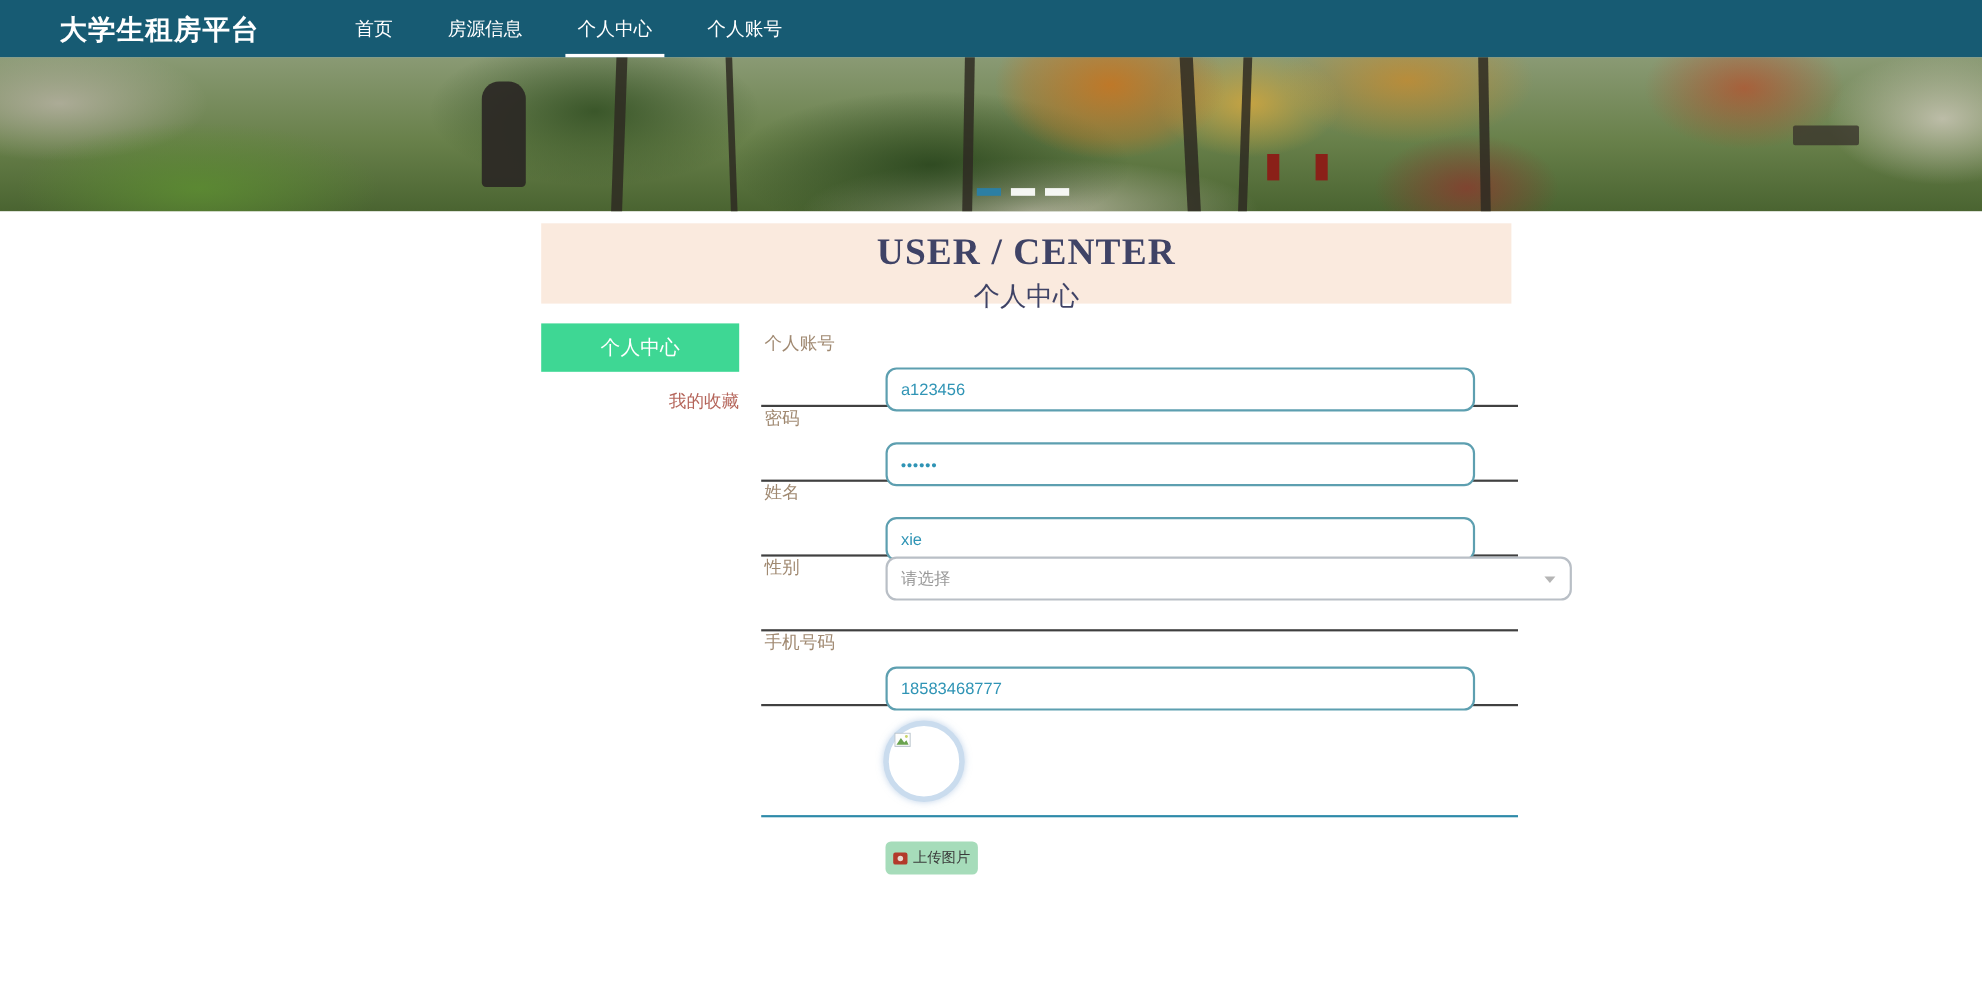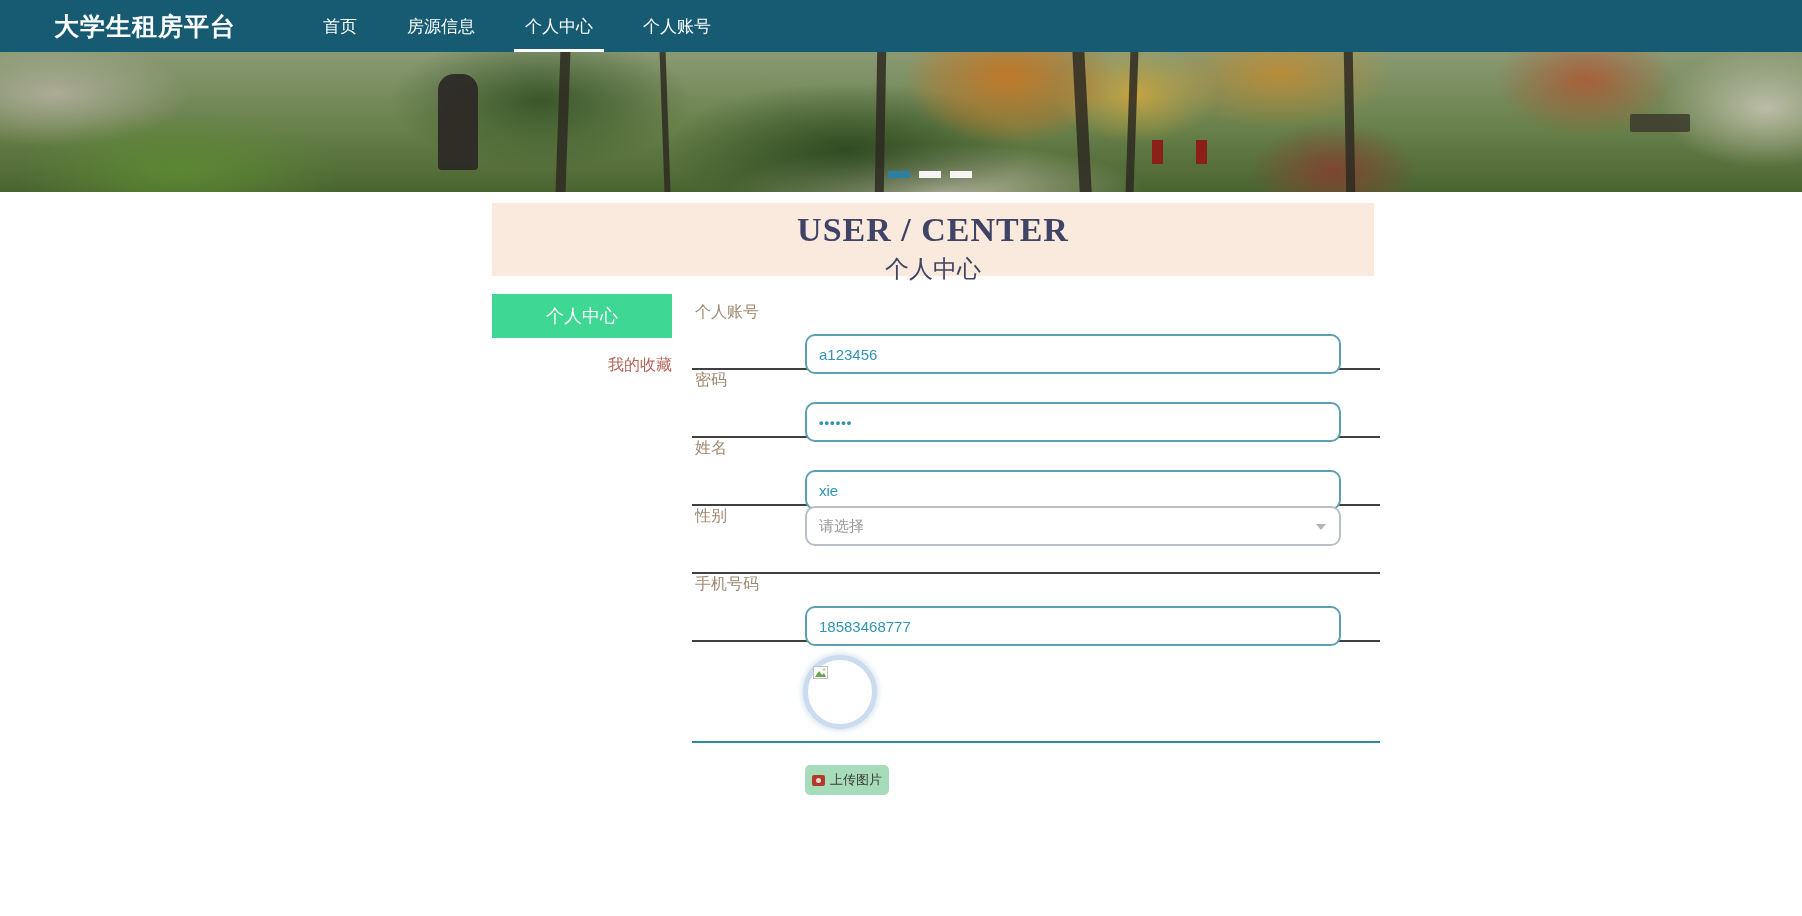--- a/index.html
+++ b/index.html
@@ -61,21 +61,21 @@
   
   .form { position:absolute; left:692px; top:302px; width:688px; }
   .form-row { height:68px; border-bottom:2px solid #404040;
     display:flex; align-items:flex-start; }
   .form-label { width:113px; padding-left:3px; color:#a08971; font-size:16px;
     flex:none; }
   .form-input { width:536px; height:40px; border:2px solid #5d9fb0;
     border-radius:10px; padding:0 12px; font-size:15px; color:#2f94b5;
     font-family:inherit; background:#fff; outline:none; flex:none;margin-top:32px; }
   .pw { letter-spacing:1px; font-weight:bold; font-size:13px; }
-  .select-box { width:536px; height:40px; border:2px solid #b9bfc6;
+  .select-box { width:624px; height:40px; border:2px solid #b9bfc6;
     border-radius:10px; padding:0 12px; font-size:15px; color:#999;
     background:#fff; position:relative; display:flex; align-items:center;
     cursor:pointer; flex:none; }
   .caret { position:absolute; right:13px; top:16px; width:0; height:0;
     border-left:5px solid transparent; border-right:5px solid transparent;
     border-top:6px solid #b5b5b5; }
   .avatar-row { height:101px; border-bottom:2px solid #2e8aa9;
     display:flex; align-items:center; }
   .avatar-circle { width:74px; height:74px; border-radius:50%;
     border:5px solid #cadcee; margin-left:111px; background:#fff;

